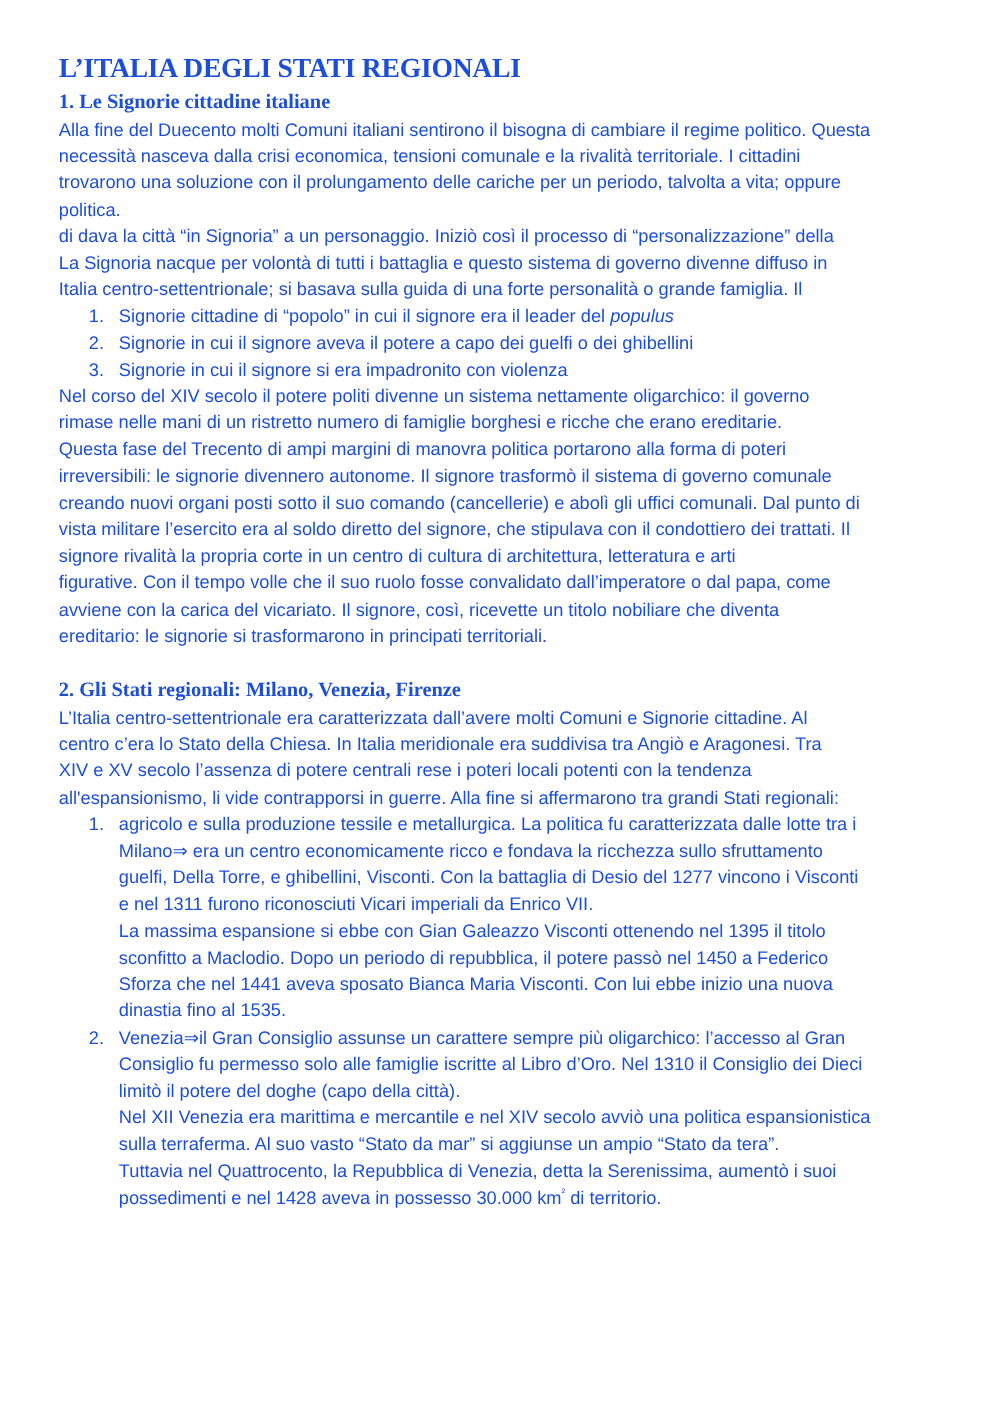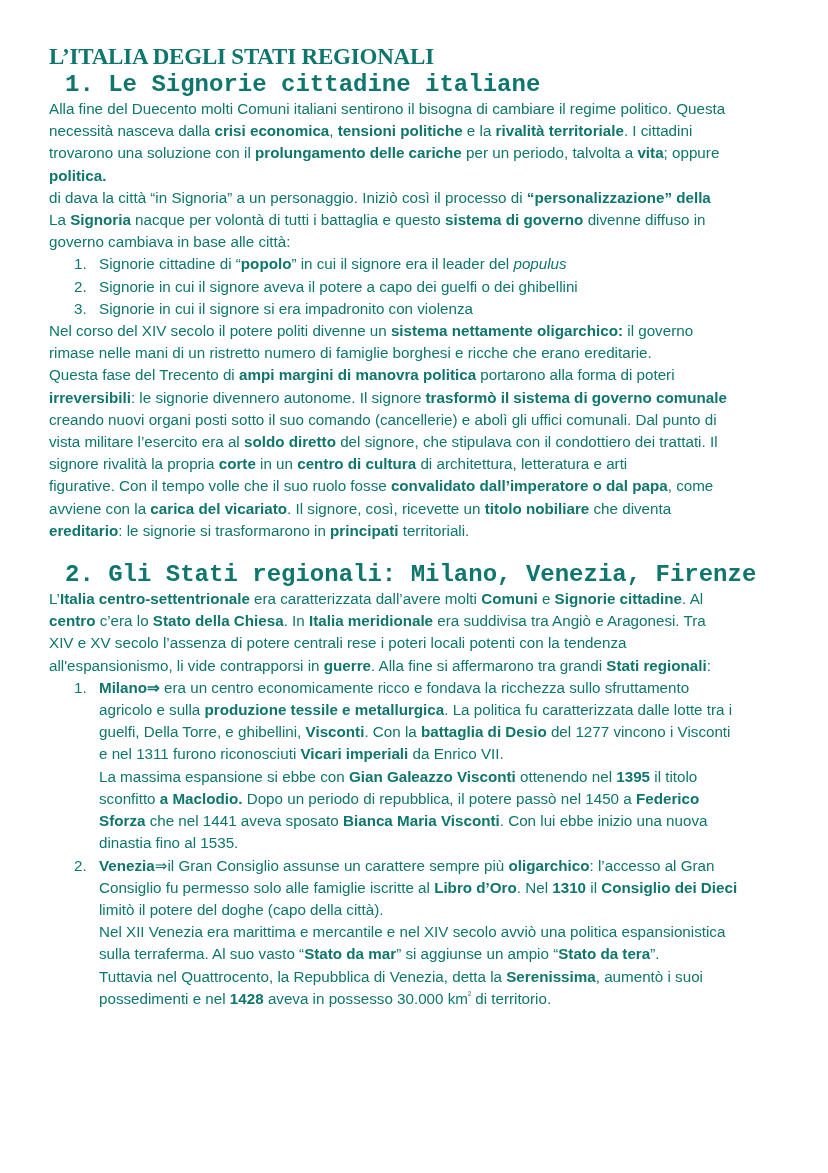--- a/index.html
+++ b/index.html
@@ -1,51 +1,51 @@
 <!DOCTYPE html>
 <html><head>
 <meta charset="utf-8">
 <style>
   html, body { margin: 0; padding: 0; background: #ffffff; }
   body { width: 828px; height: 1173px; position: relative; overflow: hidden; }
   .page {
     position: absolute; left: 49px; top: 42px; width: 735px;
-    font-family: "Liberation Sans", sans-serif; color: #0f766e;
+    font-family: "Liberation Sans", sans-serif; color: #1d4ed8;
     font-size: 15.2px; line-height: 22.2px;
   }
   .title { font-family: "Liberation Serif", serif; font-weight: bold; font-size: 23px; line-height: 30px; margin: 0; letter-spacing: -0.2px; }
-  .h2 { font-family: Liberation Mono, monospace; font-weight: bold; font-size: 24px; line-height: 25px; margin: 0 0 1px 16px; }
+  .h2 { font-family: Liberation Serif, serif; font-weight: bold; font-size: 17px; line-height: 25px; margin: 0 0 1px 0; }
   .p { margin: 0; }
   .line { display: block; white-space: nowrap; }
   .ol { margin: 0; padding: 0; list-style: none; }
   .ol li { position: relative; padding-left: 50px; }
   .ol li .num { position: absolute; left: 25px; top: 0; }
   .ol2 li { padding-left: 50px; }
   .gap { height: 20px; }
-  b { font-weight: bold; }
+  b { font-weight: normal; }
   sup { font-size: 9px; line-height: 0; vertical-align: 6px; }
 </style>
 </head>
 <body>
 
 <div class="page">
   <h1 class="title">L’ITALIA DEGLI STATI REGIONALI</h1>
 
   <section>
     <h2 class="h2">1. Le Signorie cittadine italiane</h2>
     <div class="p rich">
         <span class="line"><span>Alla fine del Duecento molti Comuni italiani sentirono il bisogna di cambiare il regime politico. Questa</span></span>
-        <span class="line"><span>necessità nasceva dalla </span><b>crisi economica</b><span>, </span><b>tensioni politiche</b><span> e la </span><b>rivalità territoriale</b><span>. I cittadini</span></span>
+        <span class="line"><span>necessità nasceva dalla </span><b>crisi economica</b><span>, </span><b>tensioni comunale</b><span> e la </span><b>rivalità territoriale</b><span>. I cittadini</span></span>
         <span class="line"><span>trovarono una soluzione con il </span><b>prolungamento delle cariche</b><span> per un periodo, talvolta a </span><b>vita</b><span>; oppure</span></span>
         <span class="line"><b>politica.</b></span>
         <span class="line"><span>di dava la città “in Signoria” a un personaggio. Iniziò così il processo di </span><b>“personalizzazione” della</b></span>
       </div>
     <div class="p rich">
         <span class="line"><span>La </span><b>Signoria</b><span> nacque per volontà di tutti i battaglia e questo </span><b>sistema di governo</b><span> divenne diffuso in</span></span>
-        <span class="line"><span>governo cambiava in base alle città:</span></span>
+        <span class="line"><span>Italia centro-settentrionale; si basava sulla guida di una forte personalità o grande famiglia. Il</span></span>
       </div>
     <ol class="ol">
       <li>
         <span class="num">1.</span>
         <span>Signorie cittadine di “</span><b>popolo</b><span>” in cui il signore era il leader del </span><i>populus</i>
       </li>
       <li>
         <span class="num">2.</span>
         <span>Signorie in cui il signore aveva il potere a capo dei guelfi o dei ghibellini</span>
       </li>
@@ -75,22 +75,22 @@
     <div class="p rich">
         <span class="line"><span>L’</span><b>Italia centro-settentrionale</b><span> era caratterizzata dall’avere molti </span><b>Comuni</b><span> e </span><b>Signorie cittadine</b><span>. Al</span></span>
         <span class="line"><b>centro</b><span> c’era lo </span><b>Stato della Chiesa</b><span>. In </span><b>Italia meridionale</b><span> era suddivisa tra Angiò e Aragonesi. Tra</span></span>
         <span class="line"><span>XIV e XV secolo l’assenza di potere centrali rese i poteri locali potenti con la tendenza</span></span>
         <span class="line"><span>all'espansionismo, li vide contrapporsi in </span><b>guerre</b><span>. Alla fine si affermarono tra grandi </span><b>Stati regionali</b><span>:</span></span>
       </div>
     <ol class="ol ol2">
       <li>
         <span class="num">1.</span>
         <div class="rich">
+            <span class="line"><span>agricolo e sulla </span><b>produzione tessile e metallurgica</b><span>. La politica fu caratterizzata dalle lotte tra i</span></span>
             <span class="line"><b>Milano⇒</b><span> era un centro economicamente ricco e fondava la ricchezza sullo sfruttamento</span></span>
-            <span class="line"><span>agricolo e sulla </span><b>produzione tessile e metallurgica</b><span>. La politica fu caratterizzata dalle lotte tra i</span></span>
             <span class="line"><span>guelfi, Della Torre, e ghibellini, </span><b>Visconti</b><span>. Con la </span><b>battaglia di Desio</b><span> del 1277 vincono i Visconti</span></span>
             <span class="line"><span>e nel 1311 furono riconosciuti </span><b>Vicari imperiali</b><span> da Enrico VII.</span></span>
             <span class="line"><span>La massima espansione si ebbe con </span><b>Gian Galeazzo Visconti</b><span> ottenendo nel </span><b>1395</b><span> il titolo</span></span>
             <span class="line"><span>sconfitto </span><b>a Maclodio.</b><span> Dopo un periodo di repubblica, il potere passò nel 1450 a </span><b>Federico</b></span>
             <span class="line"><b>Sforza</b><span> che nel 1441 aveva sposato </span><b>Bianca Maria Visconti</b><span>. Con lui ebbe inizio una nuova</span></span>
             <span class="line"><span>dinastia fino al 1535.</span></span>
           </div>
       </li>
       <li>
         <span class="num">2.</span>

